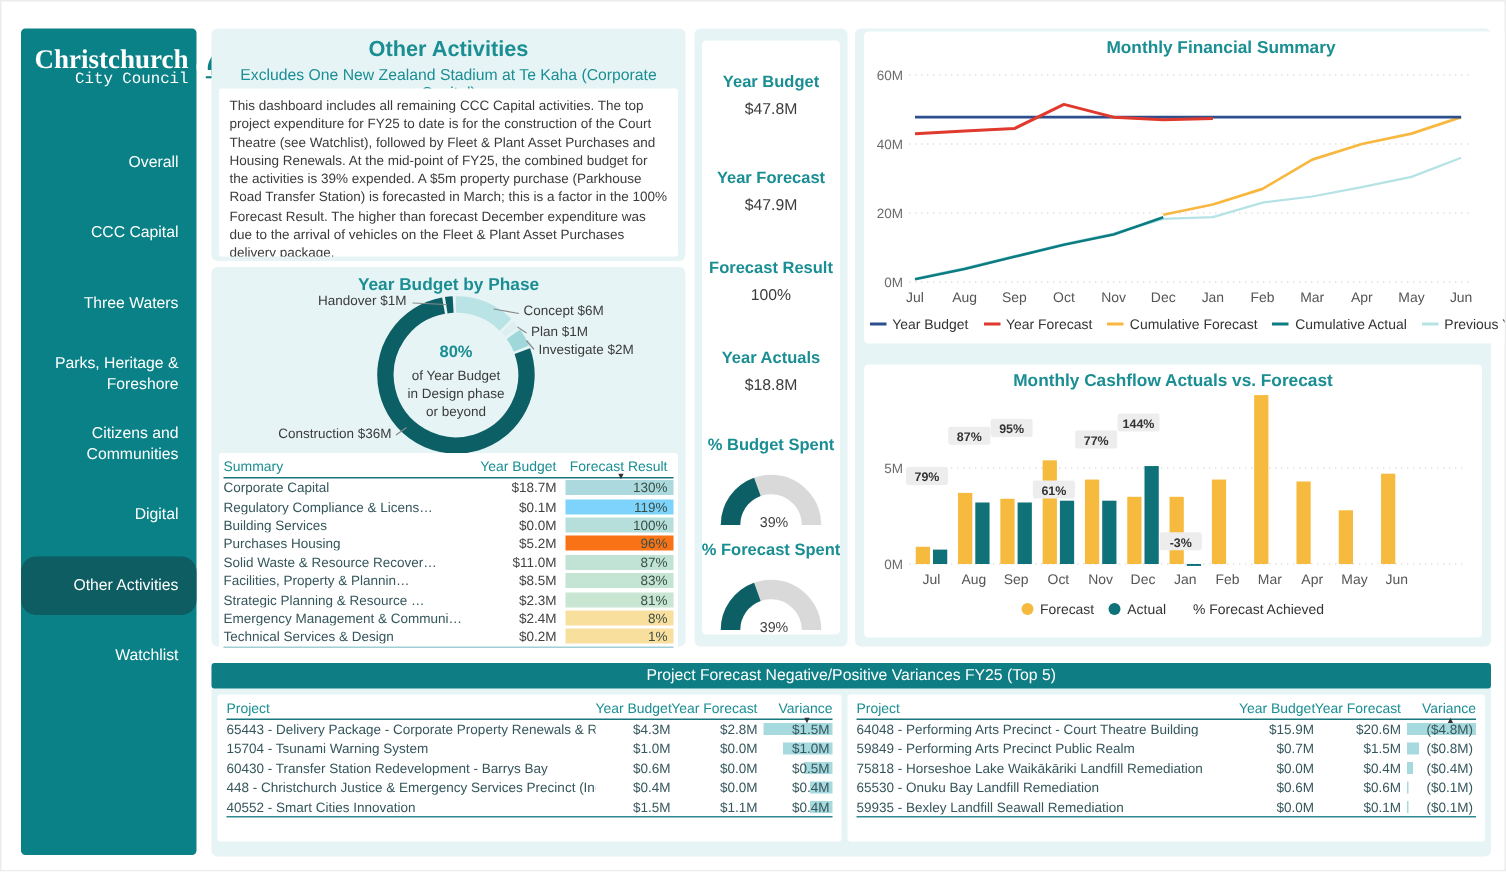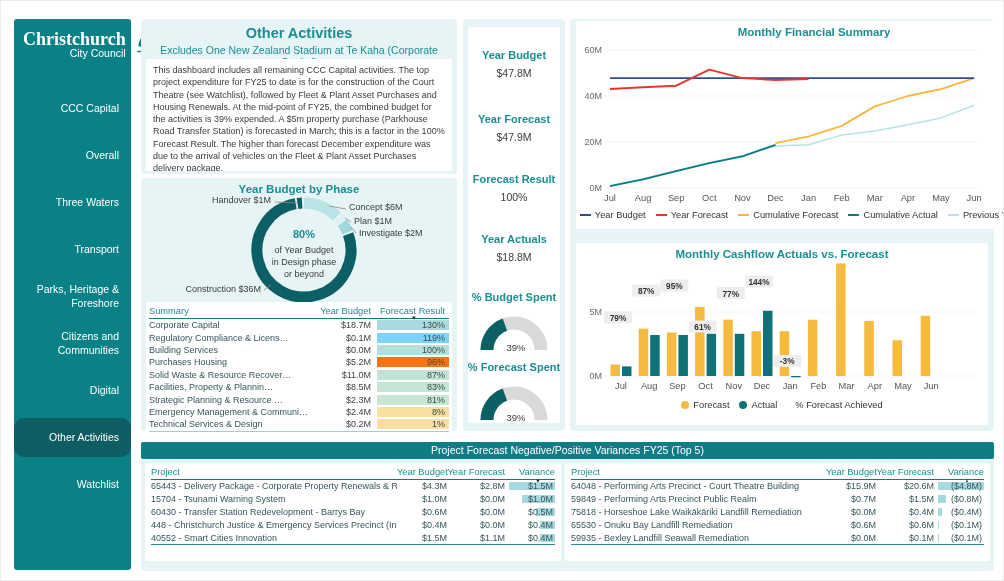--- a/index.html
+++ b/index.html
@@ -4,21 +4,21 @@
 <style>
   *{box-sizing:border-box;margin:0;padding:0}
   html,body{background:#fff}
   .stage{position:relative;width:1004px;height:581px;background:#ffffff;
          font-family:"Liberation Sans",sans-serif;overflow:hidden;border:1px solid #ececec}
   
   .sidebar{position:absolute;left:13px;top:18px;width:117px;height:551px;border-radius:3px;color:#fff}
   .logo{display:flex;align-items:center;gap:5px;padding:11px 6px 0 9px}
   .logo-text{text-align:right;flex:1}
   .logo-l1{font-family:"Liberation Serif",serif;font-weight:bold;font-size:18px;line-height:1.0}
-  .logo-l2{font-family:Liberation Sans, sans-serif;font-size:10.5px;line-height:1.1}
+  .logo-l2{font-family:Liberation Mono, monospace;font-size:10.5px;line-height:1.1}
   .logo-mark{width:21px;height:21px;border-radius:50%;background:#fff;position:relative;flex:0 0 21px}
   .logo-mark svg{position:absolute;inset:0}
   .nav{position:absolute;top:66px;left:0;right:0}
   .nav-item{position:relative;height:47px;display:flex;align-items:center;justify-content:flex-end;
             padding:0 12px 0 14px;font-size:10.5px;text-align:right;line-height:1.25;cursor:pointer}
   .nav-item span{position:relative;z-index:1}
   .nav-item.selected::before{content:"";position:absolute;left:0;right:0;top:4px;bottom:4px;border-radius:10px;z-index:0}
   
   .card{position:absolute;border-radius:4px}
   .white{position:absolute;background:#fff;border-radius:3px}
@@ -79,30 +79,27 @@
       </div>
       <div class="logo-mark">
         <svg viewBox="0 0 21 21">
             <path d="M10.5 3.2 C8 7 7.2 10 7.6 12.6 L10 12.6 L10 16 L11 16 L11 12.6 L13.4 12.6 C13.8 10 13 7 10.5 3.2 Z" fill="#0a8186"></path>
             <rect x="6.2" y="16.8" width="8.6" height="1.4" fill="#0a8186"></rect>
           </svg>
       </div>
     </div>
     <nav class="nav">
         <div class="nav-item">
+          <span>Overall</span>
+        </div>
+        <div class="nav-item">
           <span>CCC Capital</span>
         </div>
         <div class="nav-item">
-          <span>Overall</span>
-        </div>
-        <div class="nav-item">
           <span>Three Waters</span>
-        </div>
-        <div class="nav-item">
-          <span>Transport</span>
         </div>
         <div class="nav-item">
           <span>Parks, Heritage &amp; Foreshore</span>
         </div>
         <div class="nav-item">
           <span>Citizens and Communities</span>
         </div>
         <div class="nav-item">
           <span>Digital</span>
         </div>

